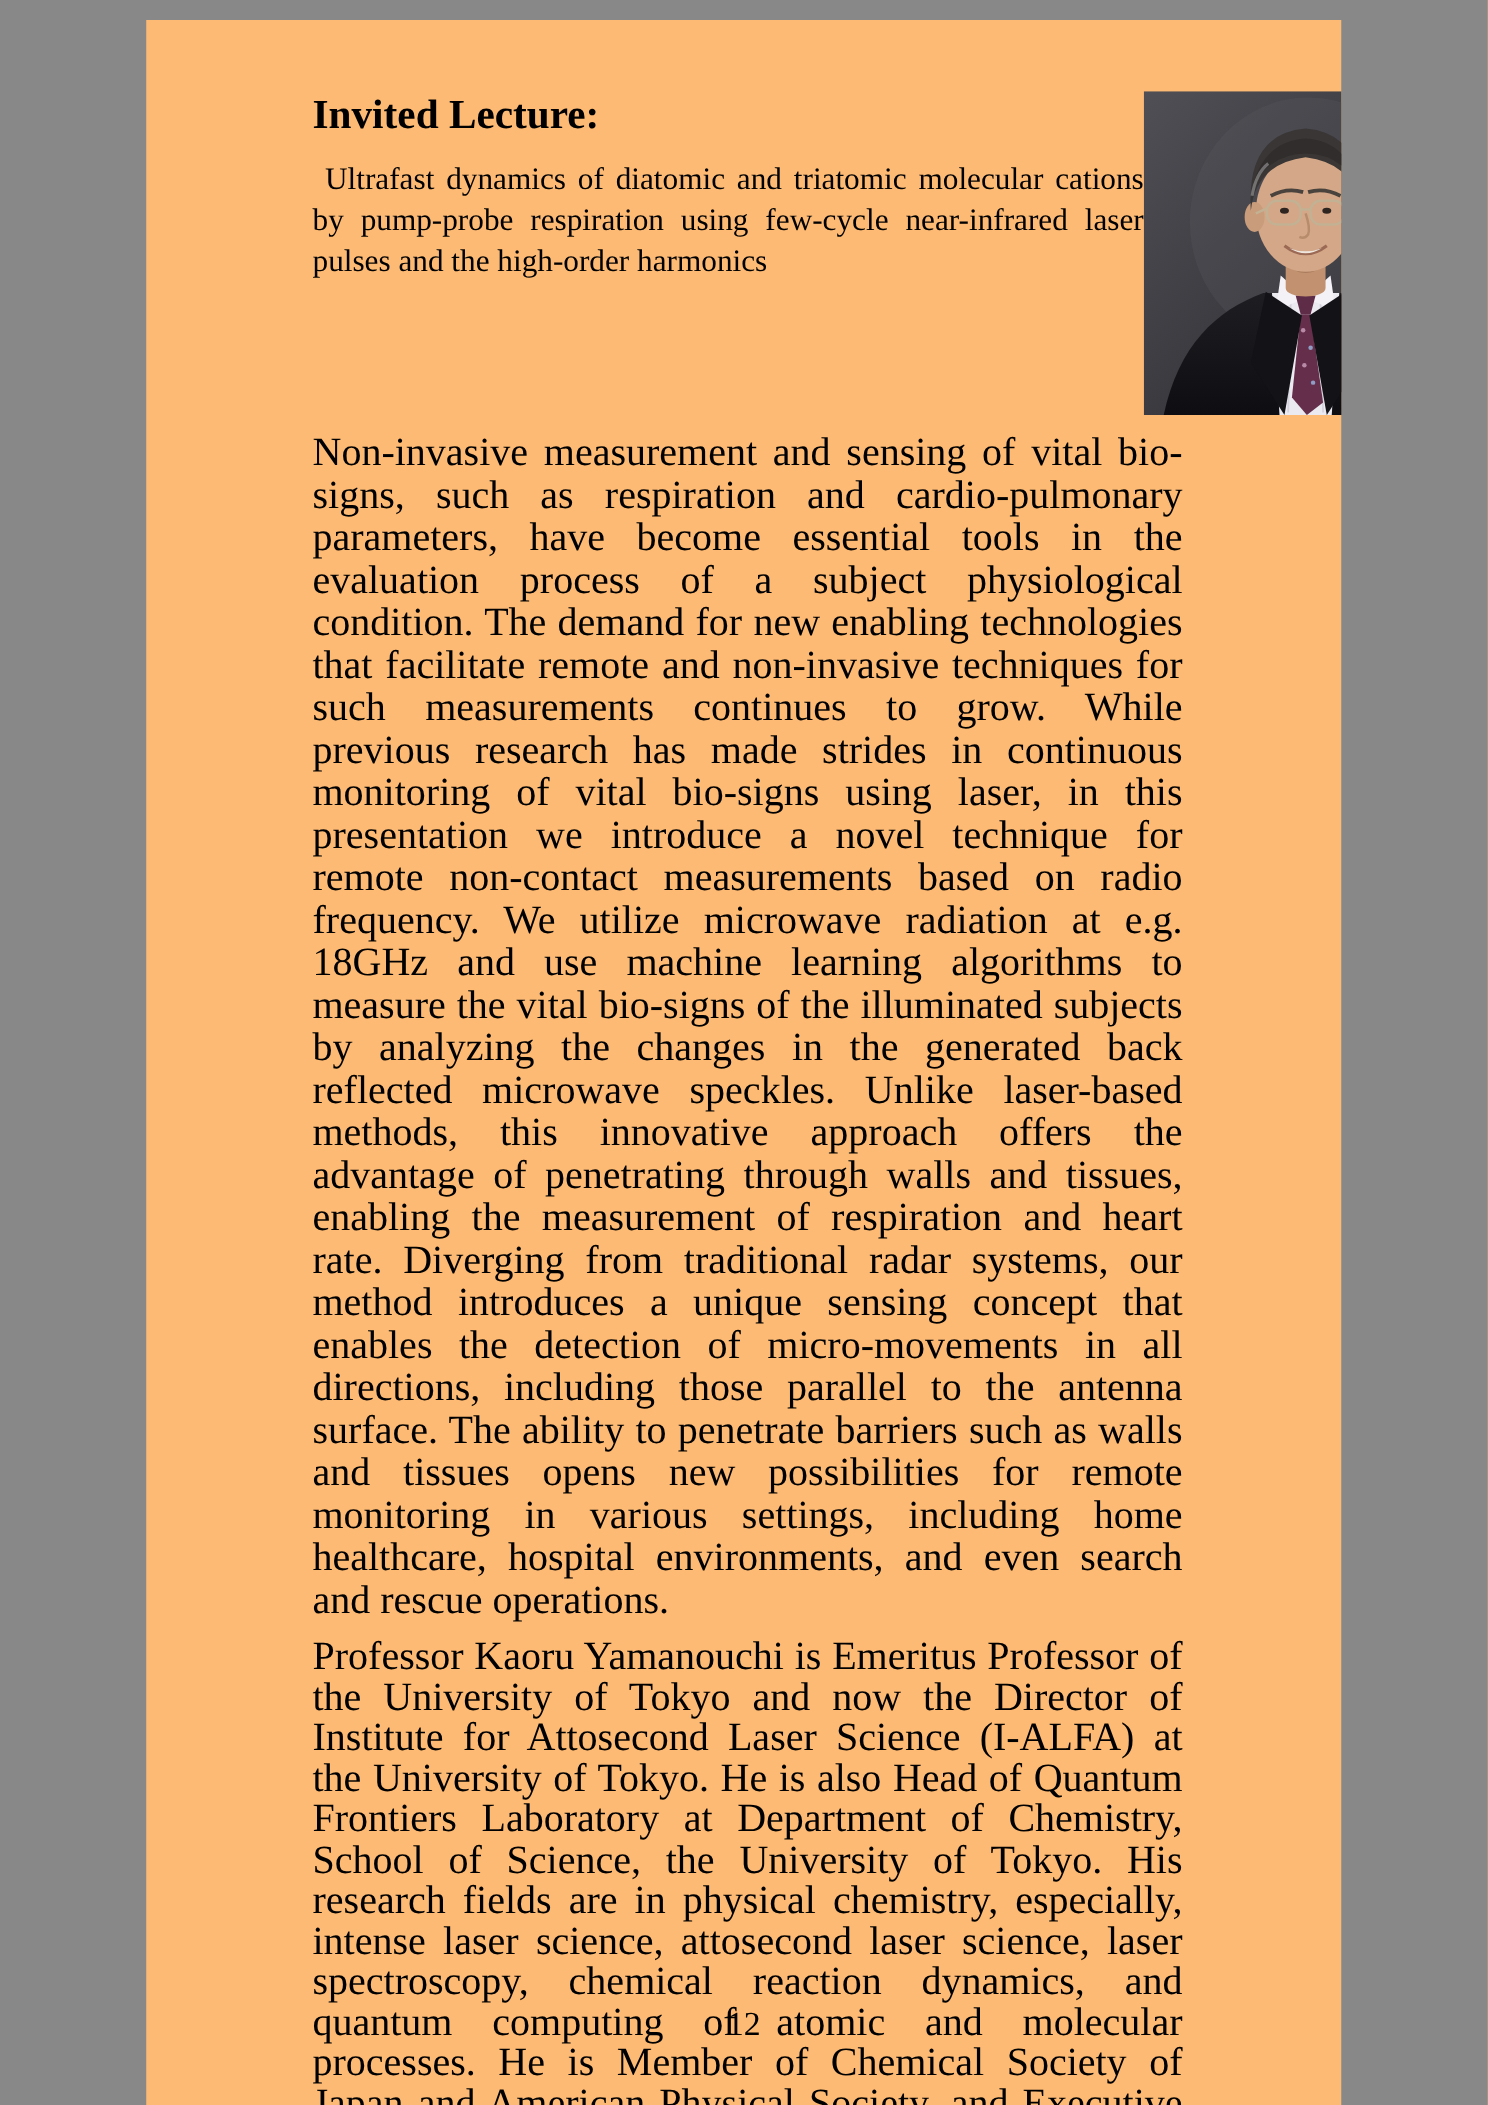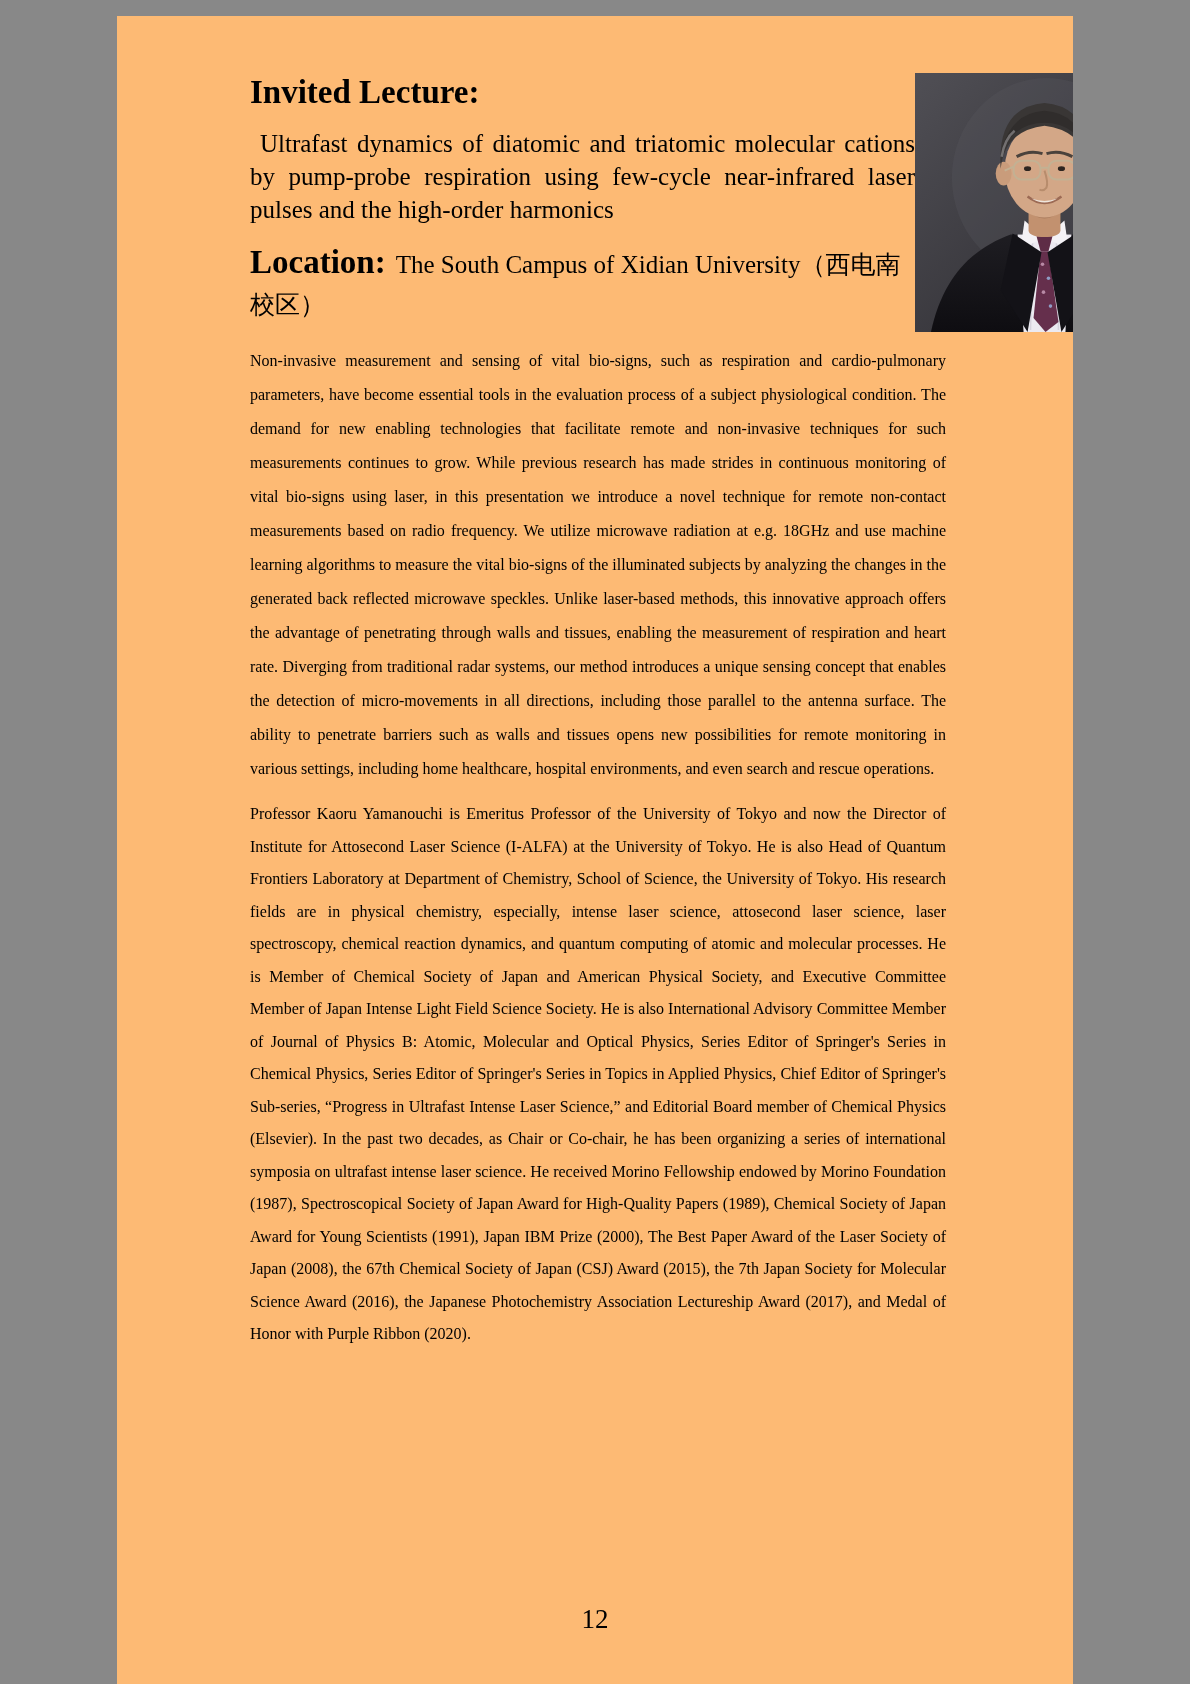--- a/index.html
+++ b/index.html
@@ -38,41 +38,40 @@
     font-size:25px;line-height:30px;
     margin:16px 0 0 0;padding-left:10px;
   }
   .speaker-link{color:#0000ee;text-decoration:underline;cursor:pointer;}
   .location-line{
     margin:16px 0 0 0;
     font-size:25px;line-height:40px;
   }
   .location-label{font-size:33px;font-weight:bold;margin-right:10px;}
   .body-para{
-    font-size:16px;line-height:34px;
+    font-size:32px;line-height:34px;
     text-align:justify;
     margin:12px 0 0 0;
   }
   .bio-para{line-height:32.5px;}
   .page-number{
     position:absolute;left:0;top:1588px;width:100%;
     text-align:center;font-size:27px;
   }
 </style>
 </head>
 <body>
 
 <div class="page">
   <div class="content">
 
     <div class="header-row">
       <div class="header-left">
         <h2 class="doc-heading h-invited">Invited Lecture:</h2>
         <p class="lecture-title">Ultrafast dynamics of diatomic and triatomic molecular cations by pump-probe respiration using few-cycle near-infrared laser pulses and the high-order harmonics</p>
-        <p class="location-line"><span class="location-label">Location:</span><span>The South Campus of Xidian University（西电南校区）</span></p>
       </div>
 
       <div class="photo-box">
         <svg viewBox="0 0 260 260" xmlns="http://www.w3.org/2000/svg">
           <defs>
             <linearGradient id="bg" x1="0" y1="0" x2="1" y2="1">
               <stop offset="0" stop-color="#504f55"></stop>
               <stop offset="1" stop-color="#28272c"></stop>
             </linearGradient>
             <linearGradient id="suit" x1="0" y1="0" x2="0" y2="1">

